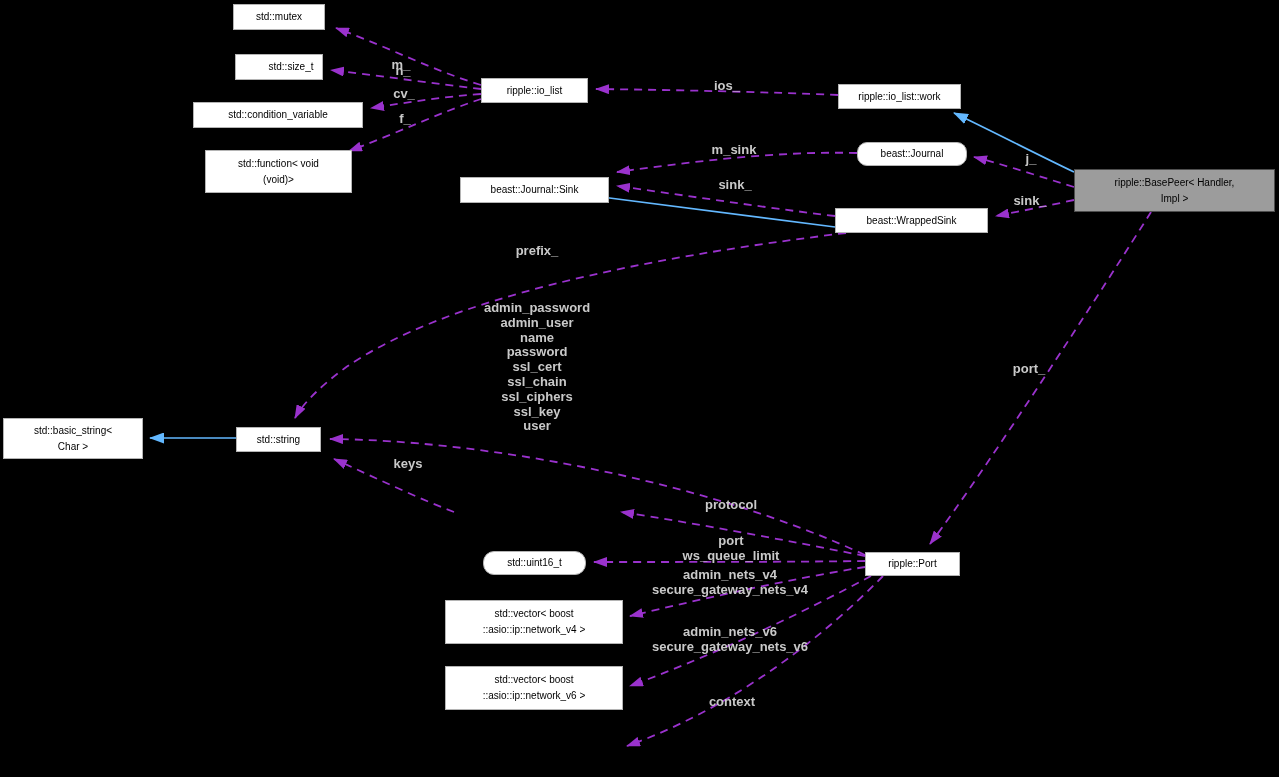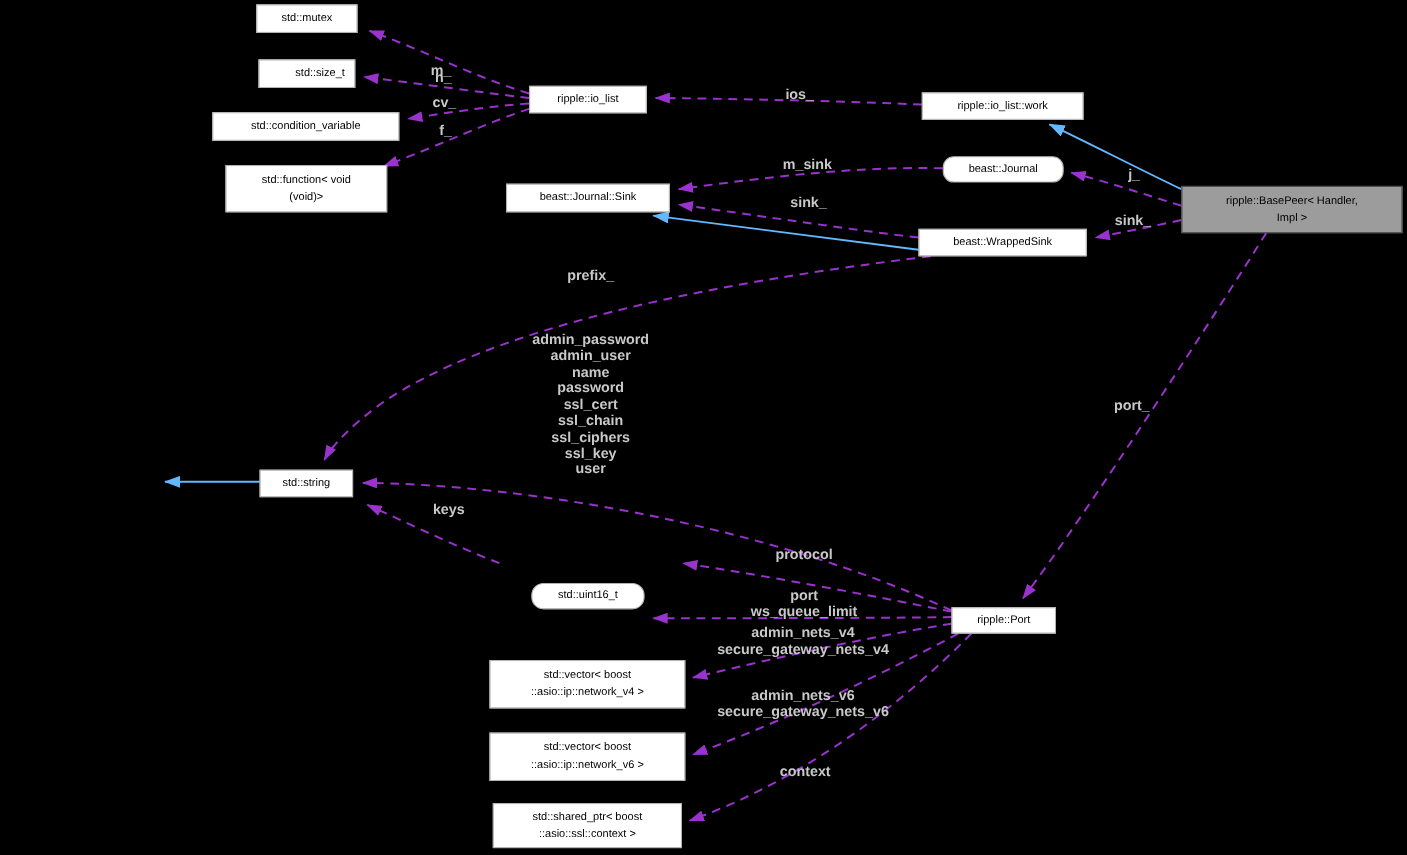--- a/index.html
+++ b/index.html
@@ -59,34 +59,34 @@
     <path class="edge-inherit" d="M835,227 C757,217 676,206 594,196" marker-end="url(#arrB)"></path>
     <path class="edge-inherit" d="M236,438 L150,438" marker-end="url(#arrB)"></path>
   </svg>
 
   <div class="node" style="left:233px;top:4px;width:92px;height:26px;">std::mutex</div>
   <div class="node" style="left:235px;top:54px;width:88px;height:26px;padding-left:24px;">std::size_t</div>
   <div class="node" style="left:193px;top:102px;width:170px;height:26px;">std::condition_variable</div>
   <div class="node" style="left:205px;top:150px;width:147px;height:43px;">std::function&lt; void
 (void)&gt;</div>
   <div class="node" style="left:481px;top:78px;width:107px;height:25px;">ripple::io_list</div>
-  <div class="node" style="left:838px;top:84px;width:147px;height:25px;">ripple::io_list::work</div>
+  <div class="node" style="left:838px;top:84px;width:123px;height:25px;">ripple::io_list::work</div>
   <div class="node" style="left:857px;top:142px;width:110px;height:24px;border-radius:10px;">beast::Journal</div>
-  <div class="node" style="left:460px;top:167px;width:149px;height:26px;text-align:center;">beast::Journal::Sink</div>
+  <div class="node" style="left:460px;top:177px;width:149px;height:26px;text-align:center;">beast::Journal::Sink</div>
   <div class="node" style="left:835px;top:208px;width:153px;height:25px;">beast::WrappedSink</div>
   <div class="node highlight" style="left:1074px;top:169px;width:201px;height:43px;">ripple::BasePeer&lt; Handler,
 Impl &gt;</div>
+  <div class="node" style="left:3px;top:418px;width:140px;height:41px;">std::basic_string&lt;
+Char &gt;</div>
   <div class="node" style="left:236px;top:427px;width:85px;height:25px;">std::string</div>
-  <div class="node" style="left:483px;top:530px;width:103px;height:24px;border-radius:11px;">std::uint16_t</div>
+  <div class="node" style="left:483px;top:551px;width:103px;height:24px;border-radius:11px;">std::uint16_t</div>
   <div class="node" style="left:445px;top:600px;width:178px;height:44px;">std::vector&lt; boost
 ::asio::ip::network_v4 &gt;</div>
   <div class="node" style="left:445px;top:666px;width:178px;height:44px;">std::vector&lt; boost
 ::asio::ip::network_v6 &gt;</div>
-  <div class="node" style="left:448px;top:730px;width:172px;height:41px;">std::shared_ptr&lt; boost
-::asio::ssl::context &gt;</div>
   <div class="node" style="left:865px;top:552px;width:95px;height:24px;">ripple::Port</div>
 
   <div class="elabel" style="left:401px;top:39px;margin-top:26px;">m_</div>
   <div class="elabel" style="left:403px;top:71px;">n_</div>
   <div class="elabel" style="left:404px;top:94px;">cv_</div>
   <div class="elabel" style="left:405px;top:119px;">f_</div>
   <div class="elabel" style="left:727px;top:86px;">ios_</div>
   <div class="elabel" style="left:734px;top:150px;">m_sink</div>
   <div class="elabel" style="left:735px;top:185px;">sink_</div>
   <div class="elabel" style="left:1031px;top:159px;">j_</div>

